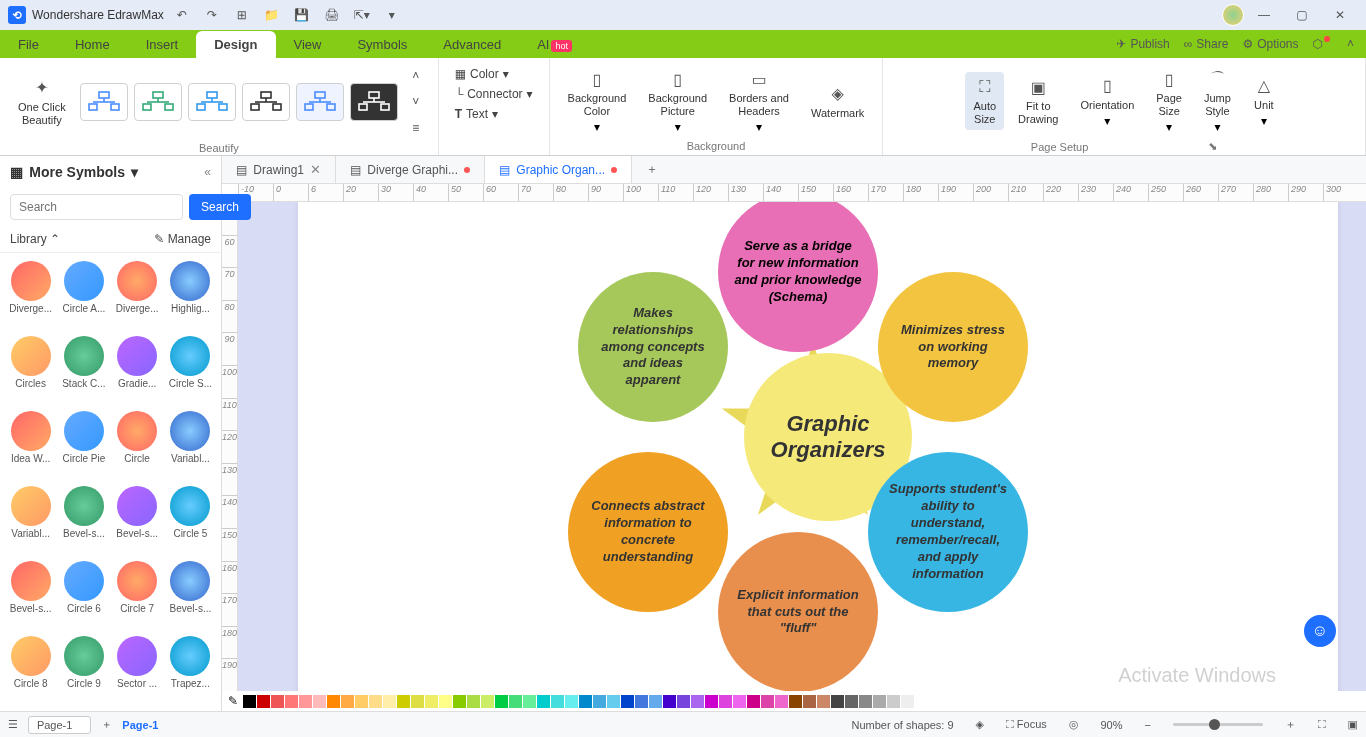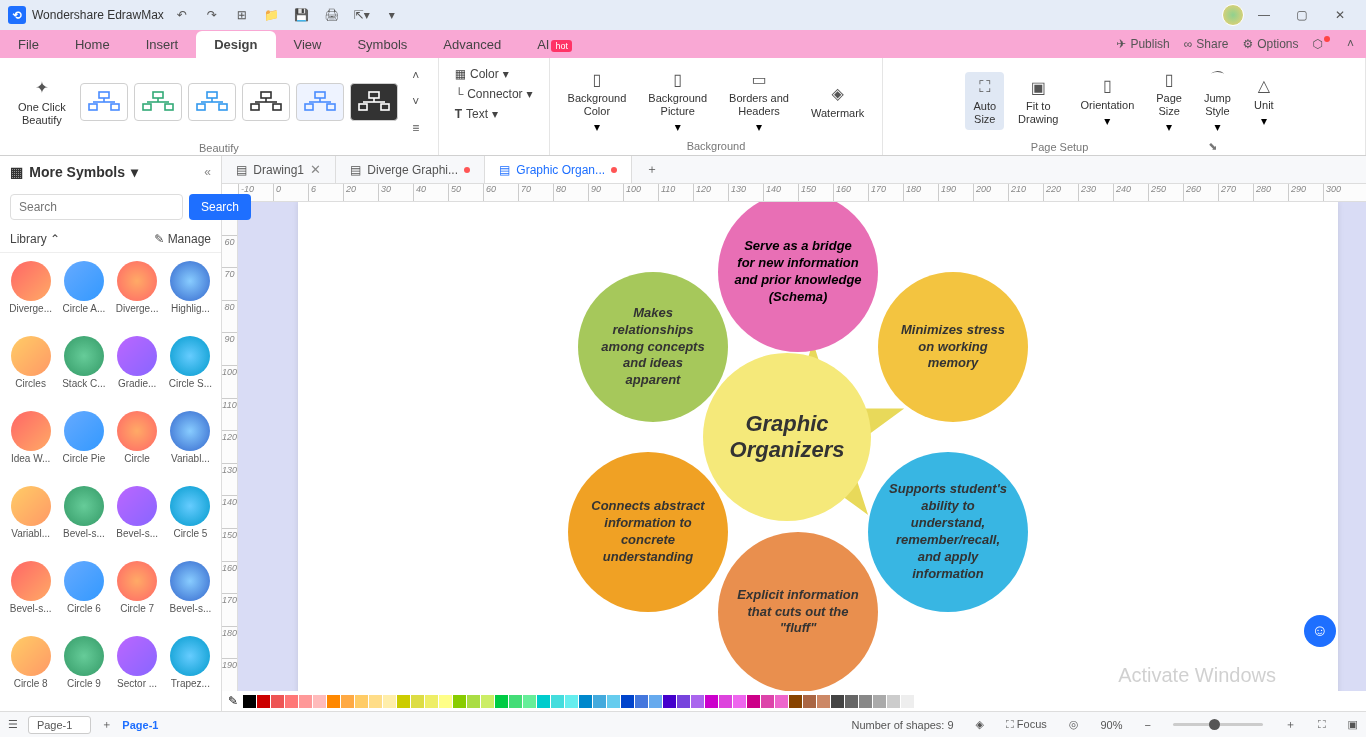--- a/index.html
+++ b/index.html
@@ -9,21 +9,21 @@
 .titlebar { height: 30px; background: #e5ecf7; display: flex; align-items: center; padding: 0 8px; justify-content: space-between; }
 .titlebar-left { display: flex; align-items: center; gap: 6px; }
 .app-logo { width: 18px; height: 18px; background: #1e6fff; border-radius: 3px; display: flex; align-items: center; justify-content: center; color: #fff; font-weight: bold; font-size: 11px; }
 .app-title { font-size: 12px; color: #333; }
 .quick-btn { width: 24px; height: 24px; display: flex; align-items: center; justify-content: center; color: #555; cursor: pointer; }
 .titlebar-right { display: flex; align-items: center; gap: 2px; }
 .avatar { width: 22px; height: 22px; border-radius: 50%; background: radial-gradient(circle,#8fd18f,#f0d070); border: 1px solid #fff; }
 .win-btn { width: 36px; height: 28px; display: flex; align-items: center; justify-content: center; color: #555; cursor: pointer; }
 
 
-.menubar { height: 28px; background: #f9a8d4; display: flex; align-items: center; }
+.menubar { height: 28px; background: #84cc16; display: flex; align-items: center; }
 .menubar-left { display: flex; align-items: center; }
 .menu-tab { padding: 6px 18px; color: #444; cursor: pointer; font-size: 13px; }
 .menu-tab.active { background: #fff; border-radius: 6px 6px 0 0; font-weight: 600; }
 .ai-badge { background: #ff3366; color: #fff; font-size: 9px; padding: 1px 4px; border-radius: 3px; margin-left: 2px; }
 .menubar-right { margin-left: auto; display: flex; align-items: center; gap: 14px; padding-right: 12px; color: #555; font-size: 12px; }
 .menu-right-item { display: flex; align-items: center; gap: 4px; cursor: pointer; }
 .notif-dot { width: 6px; height: 6px; background: #ff4444; border-radius: 50%; position: relative; top: -5px; left: -3px; }
 
 
 .ribbon { height: 98px; background: #fff; border-bottom: 1px solid #d0d0d0; display: flex; }
@@ -458,21 +458,21 @@
       <div>140</div>
       <div>150</div>
       <div>160</div>
       <div>170</div>
       <div>180</div>
       <div>190</div>
     </div>
   <div class="canvas">
     <div class="page">
       <div class="center-star" style="left:420px;top:140px;"></div>
-      <div class="center-circle" style="left:405px;top:151px;">
+      <div class="center-circle" style="left:446px;top:151px;">
           <span style="white-space:pre-line">Graphic
 Organizers</span>
         </div>
 
       <div class="bubble" style="left:420px;top:-10px;width:160px;height:160px;background:#e86fb5;color:#000000;">Serve as a bridge for new information and prior knowledge (Schema)</div>
       <div class="bubble" style="left:580px;top:70px;width:150px;height:150px;background:#f3c440;color:#333;">Minimizes stress on working memory</div>
       <div class="bubble" style="left:570px;top:250px;width:160px;height:160px;background:#38b6e3;color:#333;">Supports student's ability to understand, remember/recall, and apply information</div>
       <div class="bubble" style="left:420px;top:330px;width:160px;height:160px;background:#e98f4e;color:#333;">Explicit information that cuts out the "fluff"</div>
       <div class="bubble" style="left:270px;top:250px;width:160px;height:160px;background:#f0a124;color:#333;">Connects abstract information to concrete understanding</div>
       <div class="bubble" style="left:280px;top:70px;width:150px;height:150px;background:#a6c85b;color:#333;">Makes relationships among concepts and ideas apparent</div>

